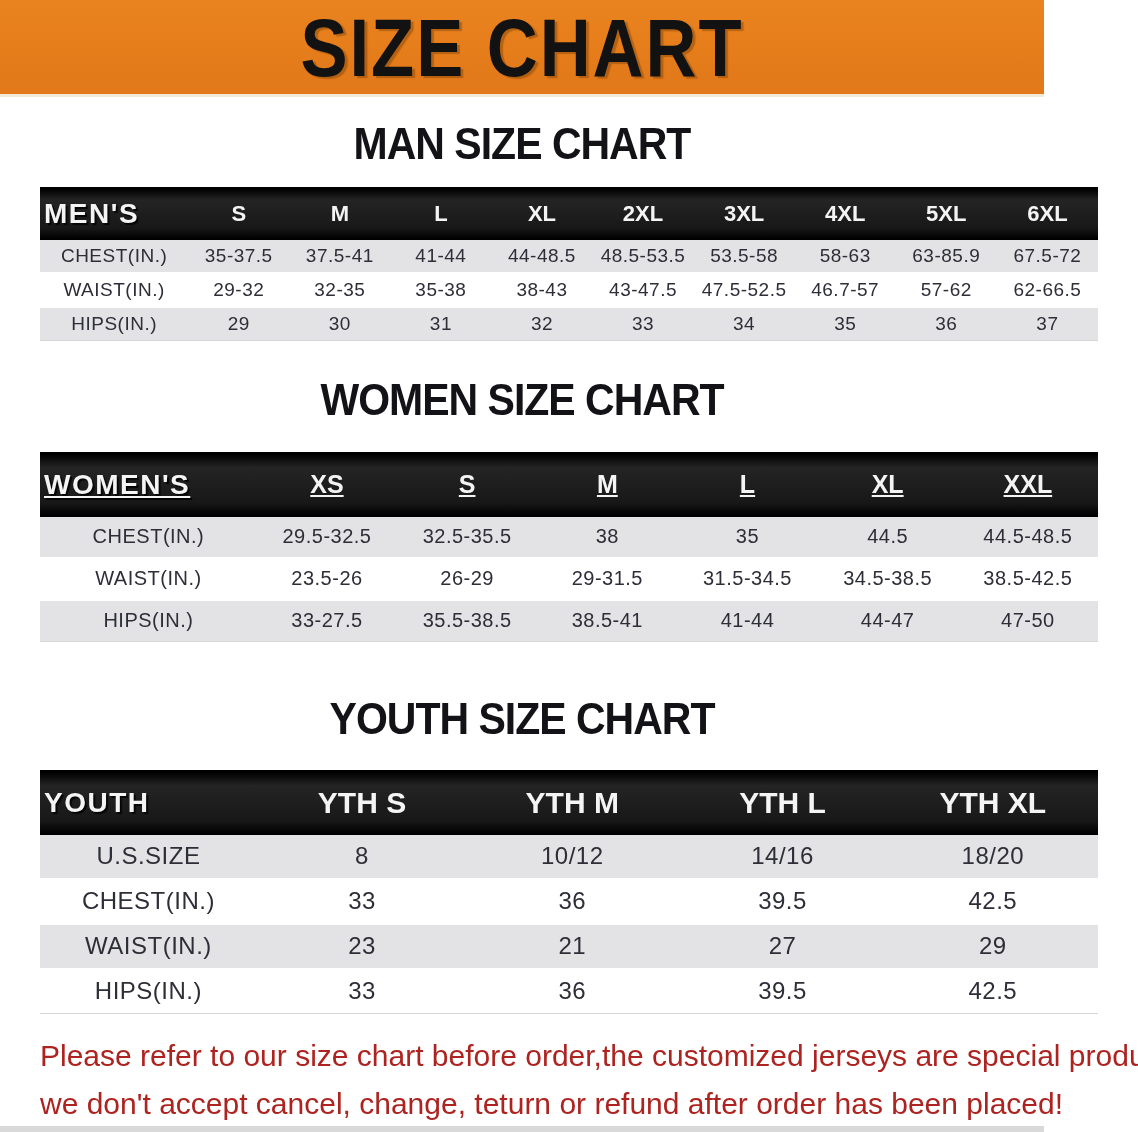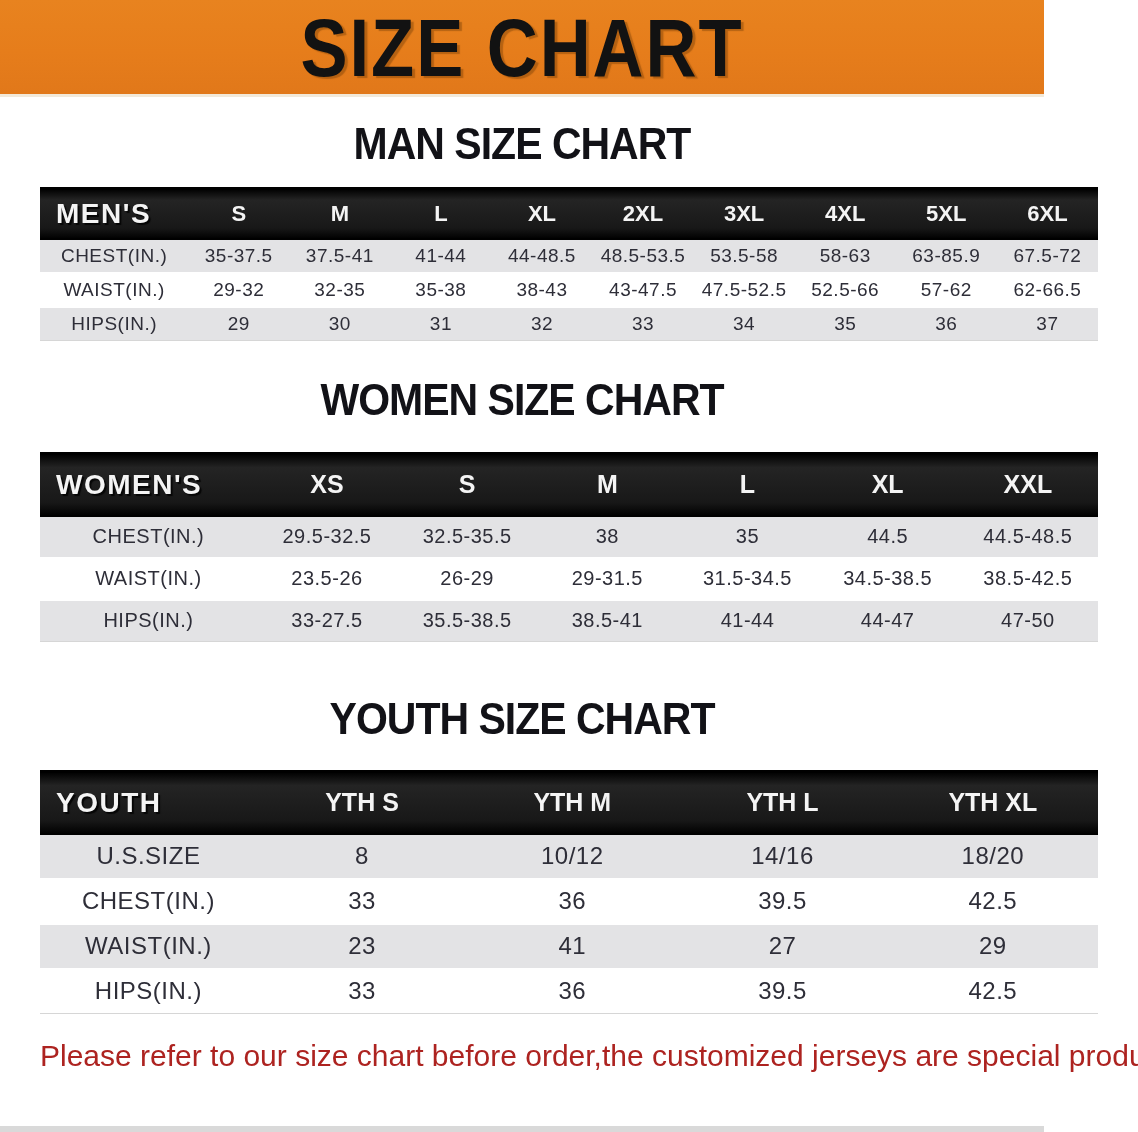--- a/index.html
+++ b/index.html
@@ -44,21 +44,21 @@
   }
   table.size-table thead tr {
     background: linear-gradient(180deg, #000000 0%, #242424 22%, #181818 78%, #000000 100%);
   }
   table.size-table thead th {
     color: #f4f4f4; font-weight: bold; text-align: center;
     border-top: 3px solid #000; border-bottom: 2px solid #000;
     white-space: nowrap;
   }
   table.size-table thead th.corner {
-    text-align: left; padding-left: 16px;
+    text-align: left; padding-left: 4px;
     font-size: 28px; letter-spacing: 1.5px;
     text-shadow: 2px 2px 1px rgba(0,0,0,0.8);
   }
   table.size-table tbody tr:nth-child(odd)  { background: #e3e3e5; }
   table.size-table tbody tr:nth-child(even) { background: #ffffff; }
   table.size-table tbody th, table.size-table tbody td {
     text-align: center; color: #2e2e38; font-weight: normal;
     border-top: 2px solid #ffffff; white-space: nowrap;
     letter-spacing: 0.5px;
   }
@@ -69,29 +69,29 @@
   .men-table thead tr { height: 50px; }
   .men-table tbody tr { height: 34px; }
   .men-table thead th { font-size: 22px; }
   .men-table tbody th, .men-table tbody td { font-size: 19px; }
   .men-table col { width: 9.55%; }
   .men-table col.label-col { width: 14%; }
 
   
   .women-table thead tr { height: 62px; }
   .women-table tbody tr { height: 42px; }
-  .women-table thead th { font-size: 25px; }
+  .women-table thead th { font-size: 25px; text-decoration: underline; }
   .women-table tbody th, .women-table tbody td { font-size: 20px; }
   .women-table col { width: 13.25%; }
   .women-table col.label-col { width: 20.5%; }
 
   
   .youth-table thead tr { height: 62px; }
   .youth-table tbody tr { height: 45px; }
-  .youth-table thead th { font-size: 25px; }
+  .youth-table thead th { font-size: 30px; }
   .youth-table tbody th, .youth-table tbody td { font-size: 24px; }
   .youth-table col { width: 19.875%; }
   .youth-table col.label-col { width: 20.5%; }
 
   
   .disclaimer {
     margin: 18px 40px 0;
     color: #ad2320; font-size: 30px; line-height: 48px;
     letter-spacing: 0px; white-space: nowrap;
   }
@@ -152,21 +152,21 @@
           <td>67.5-72</td>
         </tr>
         <tr>
           <th class="row-label">WAIST(IN.)</th>
           <td>29-32</td>
           <td>32-35</td>
           <td>35-38</td>
           <td>38-43</td>
           <td>43-47.5</td>
           <td>47.5-52.5</td>
-          <td>52.5-66</td>
+          <td>46.7-57</td>
           <td>57-62</td>
           <td>62-66.5</td>
         </tr>
         <tr>
           <th class="row-label">HIPS(IN.)</th>
           <td>29</td>
           <td>30</td>
           <td>31</td>
           <td>32</td>
           <td>33</td>
@@ -260,33 +260,34 @@
         <tr>
           <th class="row-label">CHEST(IN.)</th>
           <td>33</td>
           <td>36</td>
           <td>39.5</td>
           <td>42.5</td>
         </tr>
         <tr>
           <th class="row-label">WAIST(IN.)</th>
           <td>23</td>
-          <td>41</td>
+          <td>21</td>
           <td>27</td>
           <td>29</td>
         </tr>
         <tr>
           <th class="row-label">HIPS(IN.)</th>
           <td>33</td>
           <td>36</td>
           <td>39.5</td>
           <td>42.5</td>
         </tr>
       </tbody>
     </table>
 
   <p class="disclaimer">
     <span>Please refer to our size chart before order,the customized jerseys are special products,</span><br>
+    <span>we don't accept cancel, change, teturn or refund after order has been placed!</span>
   </p>
 
   <div class="bottom-strip"></div>
 
 </div>
 
 </body></html>

